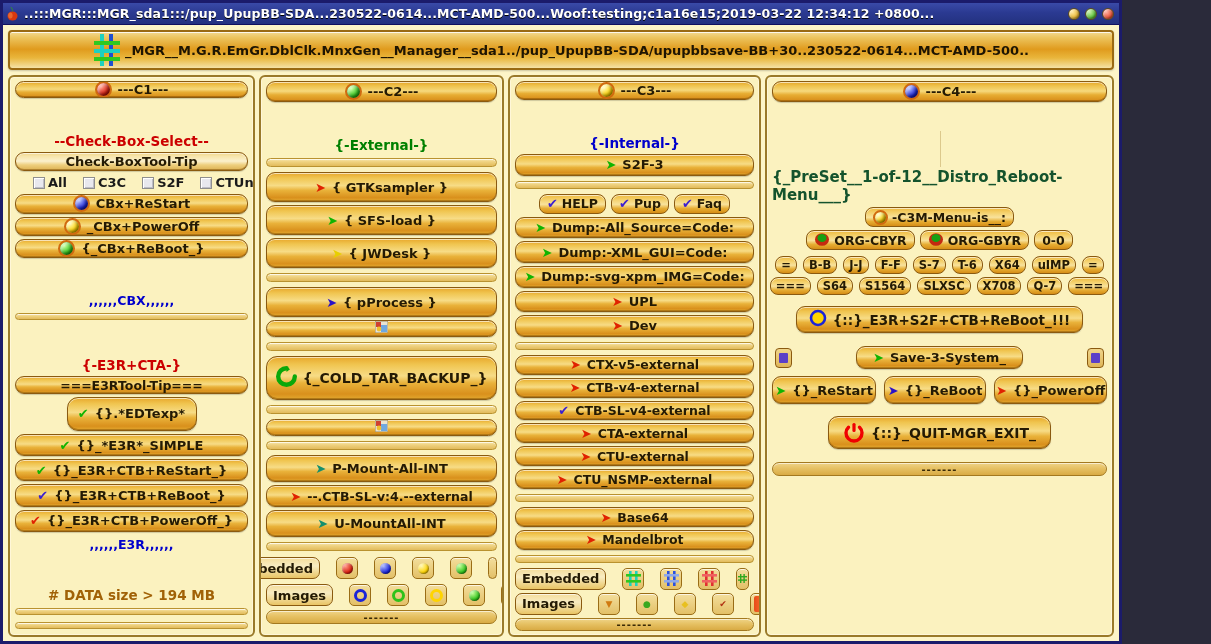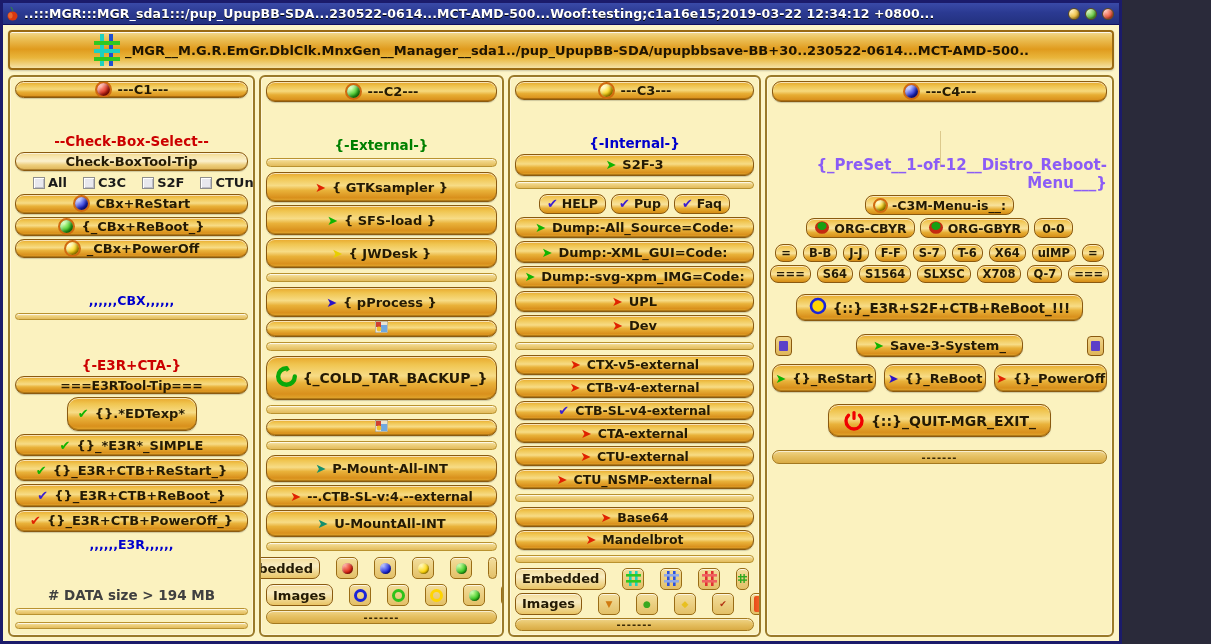--- a/index.html
+++ b/index.html
@@ -142,21 +142,21 @@
   }
   .c1 { flex: 0 0 247px; }
   .c2 { flex: 0 0 245px; }
   .c3 { flex: 0 0 253px; }
   .c4 { flex: 1 1 auto; }
 
   .subttl { text-align:center; font-size: 13.5px; font-weight: bold; margin-top: 32px; }
   .red { color: #cc0000; }
   .green { color: #008000; }
   .blue { color: #0000cc; }
-  .darkgreen { color: #404040; }
+  .darkgreen { color: #a16207; }
 
   .row-btn { height: 24px; }
   .row-btn.sm { height: 22px; font-size: 12.5px; }
 
   
   .marble { width: 15px; height: 15px; flex: 0 0 15px; border-radius: 50%; display:inline-block;
             box-shadow: inset -2px -2px 3px rgba(0,0,0,.45), inset 2px 2px 3px rgba(255,255,255,.55);}
   .m-red    { background: radial-gradient(circle at 33% 28%, #ff9a88, #d81d0f 62%, #7b0d04); }
   .m-green  { background: radial-gradient(circle at 33% 28%, #c5ff9a, #2fc21a 62%, #126b06); }
   .m-blue   { background: radial-gradient(circle at 33% 28%, #a9b6ff, #1b24d8 62%, #0a0d75); }
@@ -210,21 +210,21 @@
     flex: 0 0 22px;
   }
   .swatch.narrow { width: 13px; flex:0 0 13px; }
   .swatch.thin   { width: 9px;  flex:0 0 9px; }
   .dot { width: 11px; height: 11px; border-radius:50%; display:block;
          box-shadow: inset -1px -1px 2px rgba(0,0,0,.4), inset 1px 1px 2px rgba(255,255,255,.5);}
   .sq  { width: 14px; height: 16px; display:block; border-radius:2px; }
 
   
   .minihash { width: 17px; height: 17px; position:relative; display:block;}
-  .c4title { text-align:right; font-size:15px; font-weight:bold; color:#8b5cf6; margin-top: 48px; }
+  .c4title { text-align:left; font-size:15px; font-weight:bold; color:#14532d; margin-top: 60px; }
   .bigquit {
     height: 33px; padding: 13px 14px; border-radius: 10px; font-size: 14px;
   }
   .powericon { width:22px; height:22px; flex:0 0 22px; position:relative; }
   .divider-v {
     position:absolute; left:50%; top:26px; width:1px; height:36px;
     background: rgba(190,160,90,.5);
   }
   .tiny-sq-btn {
     width: 17px; height: 20px; border-radius: 4px;
@@ -297,26 +297,26 @@
             <span class="cbx"></span>
             <span>CTUnsmp</span>
           </label>
         </div>
 
         <div class="gbtn row-btn">
           <span class="marble m-blue ringed"></span>
           <span>CBx+ReStart</span>
         </div>
         <div class="gbtn row-btn">
+          <span class="marble m-yellow ringed"></span>
+          <span>_CBx+PowerOff</span>
+        </div>
+        <div class="gbtn row-btn">
           <span class="marble m-green ringed"></span>
           <span>{_CBx+ReBoot_}</span>
-        </div>
-        <div class="gbtn row-btn">
-          <span class="marble m-yellow ringed"></span>
-          <span>_CBx+PowerOff</span>
         </div>
 
         <div class="subttl blue" style="font-size:12.5px">,,,,,,CBX,,,,,,</div>
         <div class="sep"></div>
 
         <div class="subttl red">{-E3R+CTA-}</div>
         <div class="gbtn row-btn sm">===E3RTool-Tip===</div>
 
         <div style="display:flex;justify-content:center">
           <div class="gbtn row-btn" style="width:130px;height:34px;border-radius:11px">

